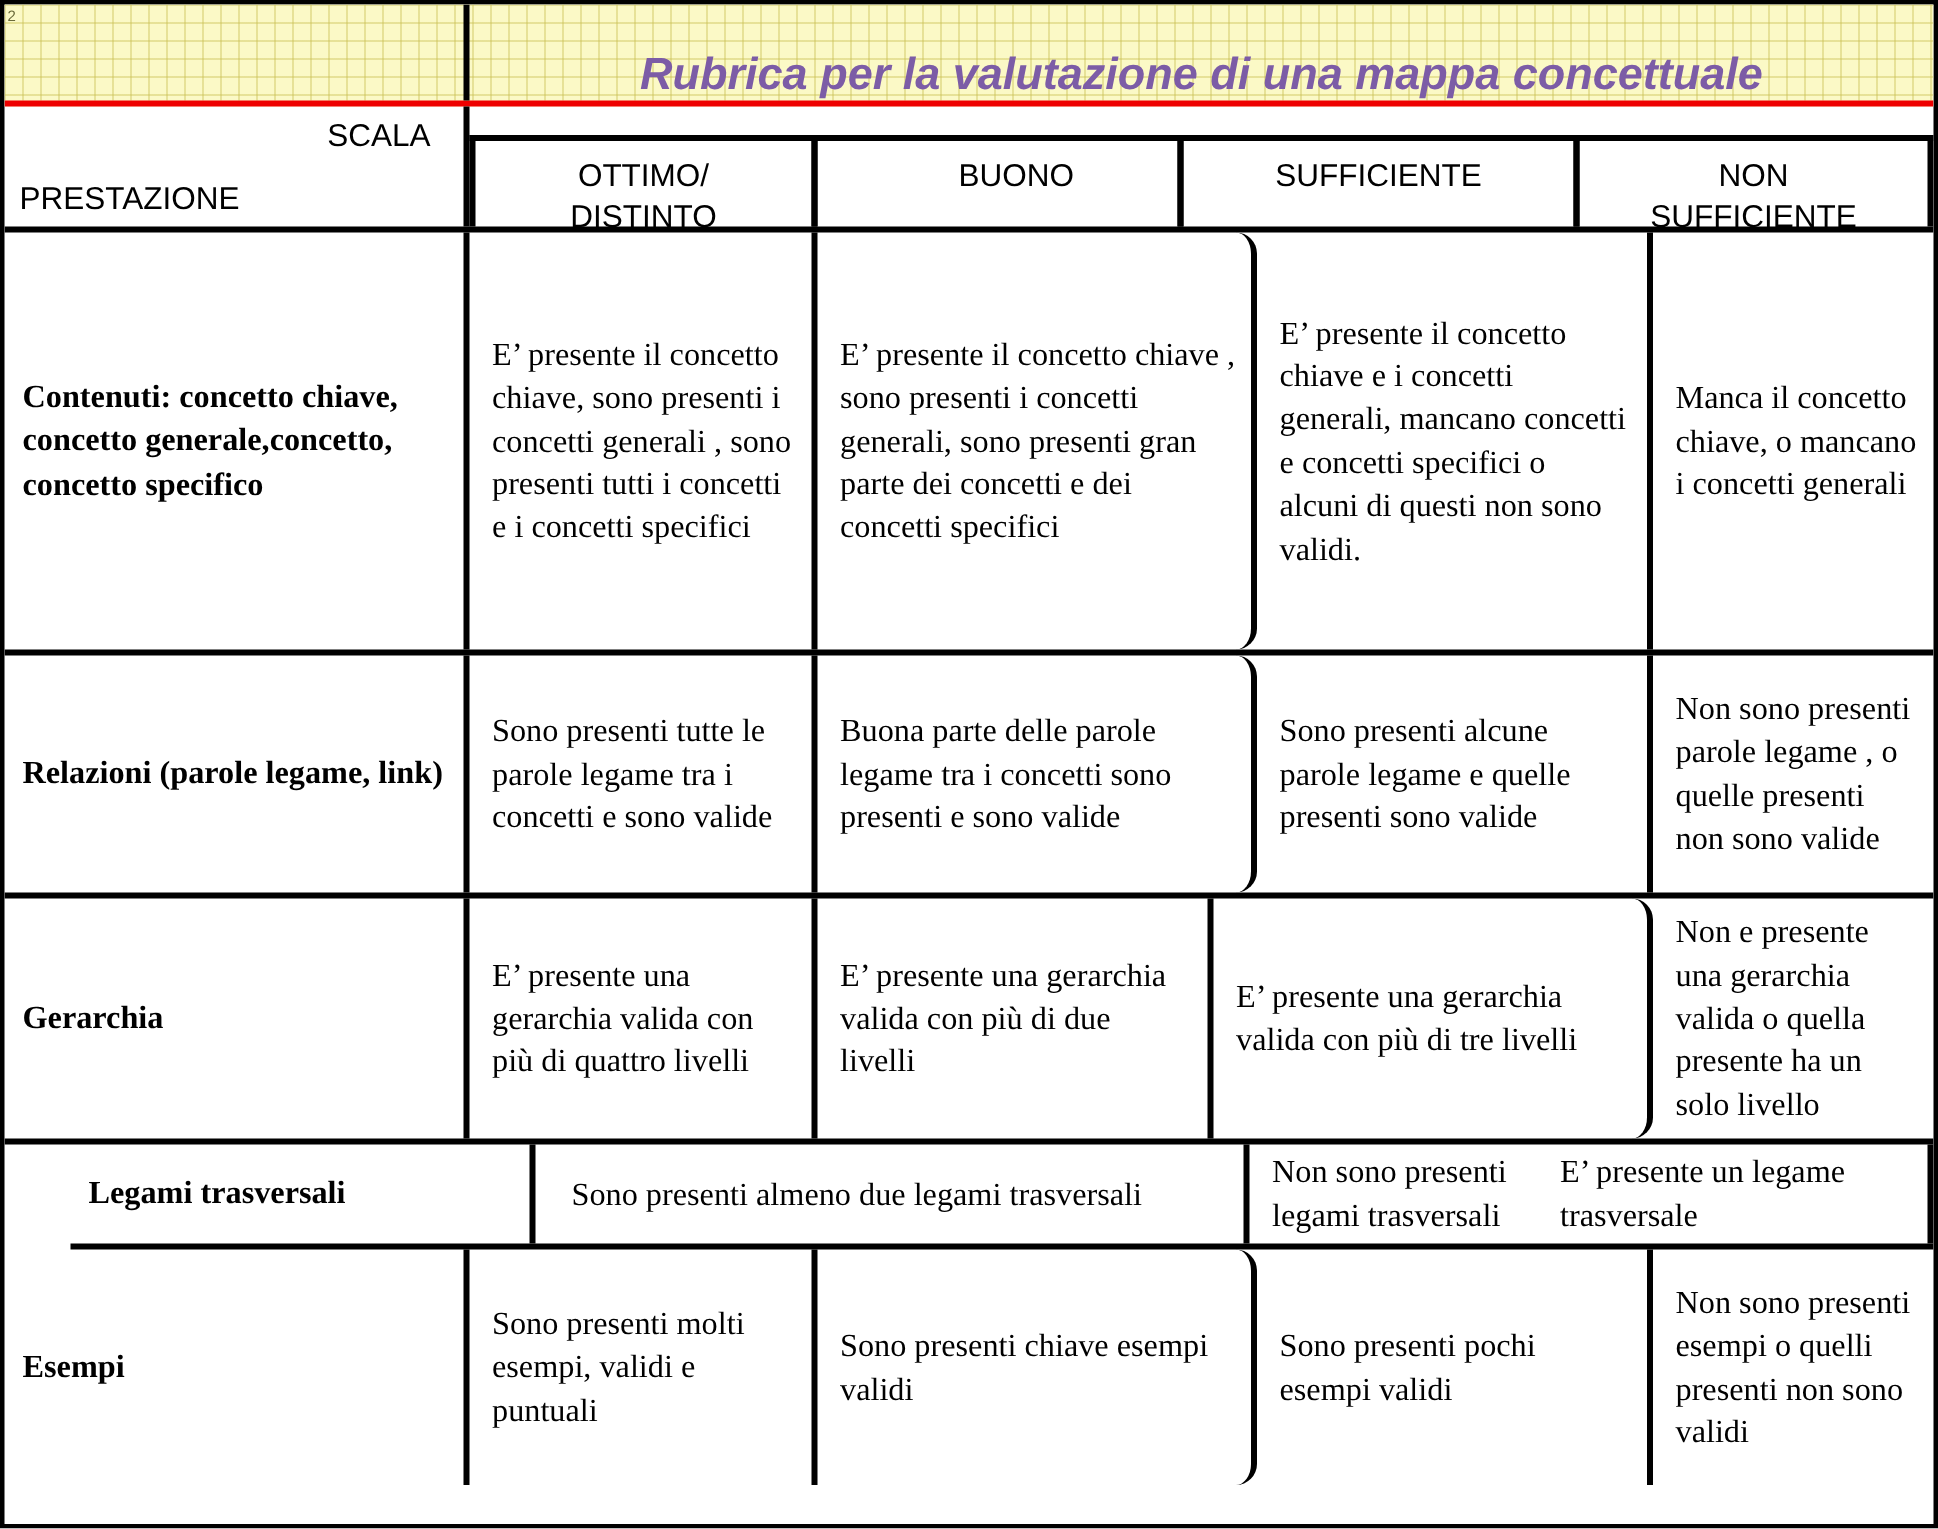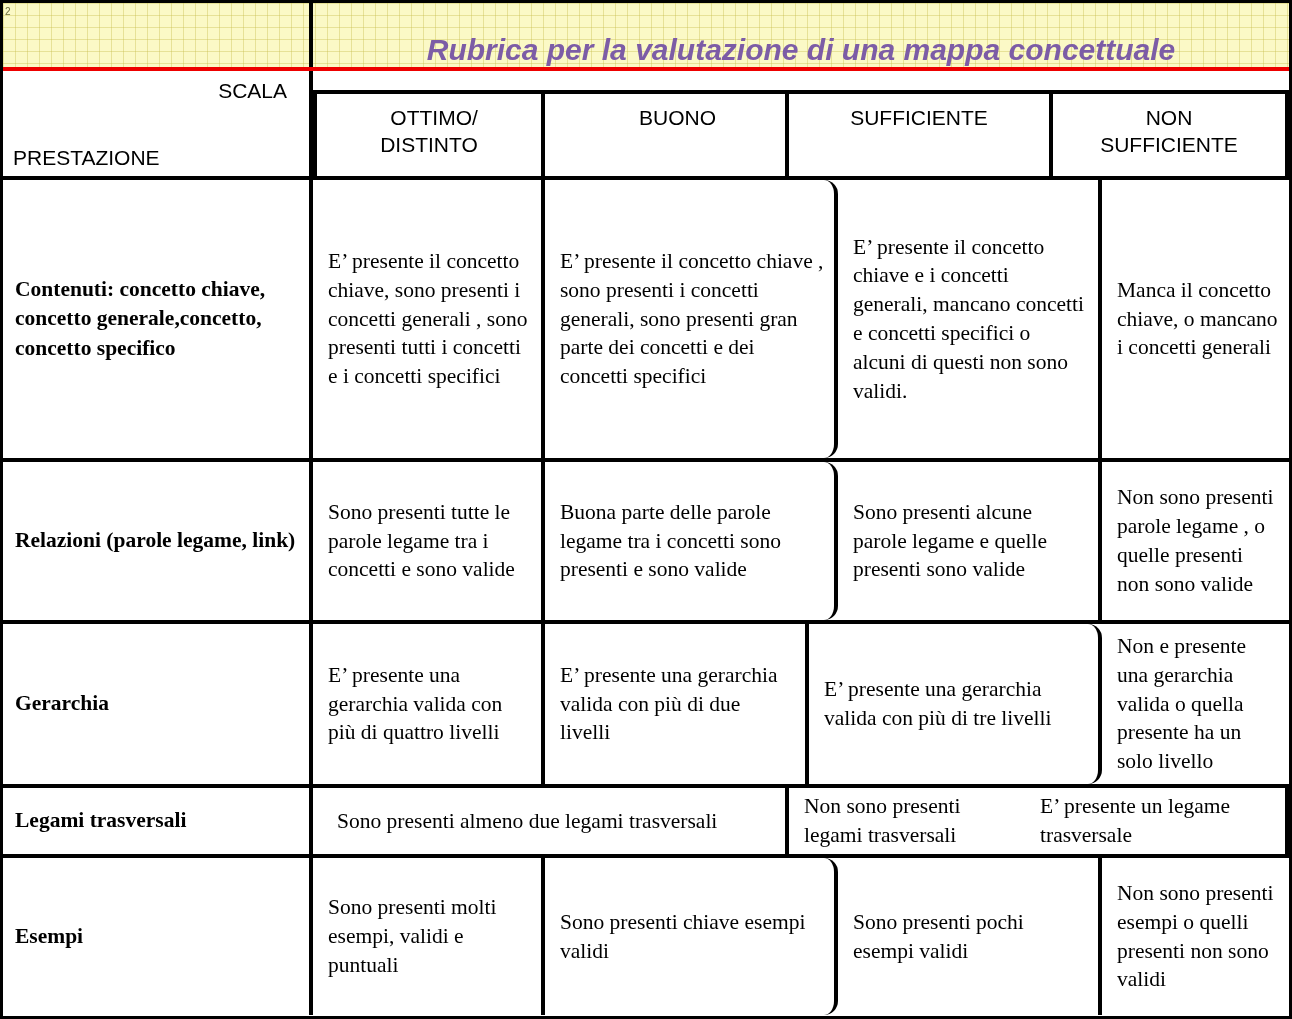--- a/index.html
+++ b/index.html
@@ -43,21 +43,21 @@
   .title-text{
     font-family:"Liberation Sans", sans-serif;
     font-size:30px;font-weight:bold;font-style:italic;
     color:#7c5ca6;
     letter-spacing:0px;
     white-space:nowrap;
   }
   
   .scale-band{
     display:flex;
-    height:109px;
+    height:84px;
     box-sizing:border-box;
     border-bottom:4px solid #000;
     font-family:"Liberation Sans", sans-serif;
   }
   .scale-corner{
     position:relative;
     width:310px;flex:0 0 auto;
     box-sizing:border-box;
     border-right:4px solid #000;
     font-size:21px;
@@ -74,21 +74,21 @@
     border:4px solid #000;
     border-bottom:none;
     display:flex;align-items:flex-start;justify-content:center;
     padding-top:10px;
     font-size:21px;
     text-align:center;
     white-space:pre-line;
     line-height:1.3;
   }
   .scale-box + .scale-box{margin-left:-4px;}
-  .sb-1{width:232px;text-align:right;}
+  .sb-1{width:232px;}
   .sb-2{width:248px;padding-left:25px;}
   .sb-3{width:268px;}
   .sb-4{flex:1;}
   
   .row{
     display:flex;
     box-sizing:border-box;
     border-bottom:4px solid #000;
   }
   .row:last-child{border-bottom:none;}
@@ -112,21 +112,21 @@
   }
   .cell.last{border-right:none;}
   .c-1{width:232px;}
   .c-2{width:293px;border-radius:14px;}
   .c-3{width:264px;}
   .c-4{flex:1;}
   .c-12{width:476px;padding-left:24px;} 
   .r-contenuti{height:282px;}
   .r-relazioni{height:162px;}
   .r-gerarchia{height:164px;}
-  .r-legami{height:70px;}
+  .r-legami{height:70px;margin-left:44px;}
   .r-esempi{flex:1;height:133px;}
   .wrap-rows{display:flex;flex-direction:column;height:835px;}
 </style>
 </head>
 <body>
 
 <div class="page">
 
   <div class="top-band">
     <div class="corner-yellow">

